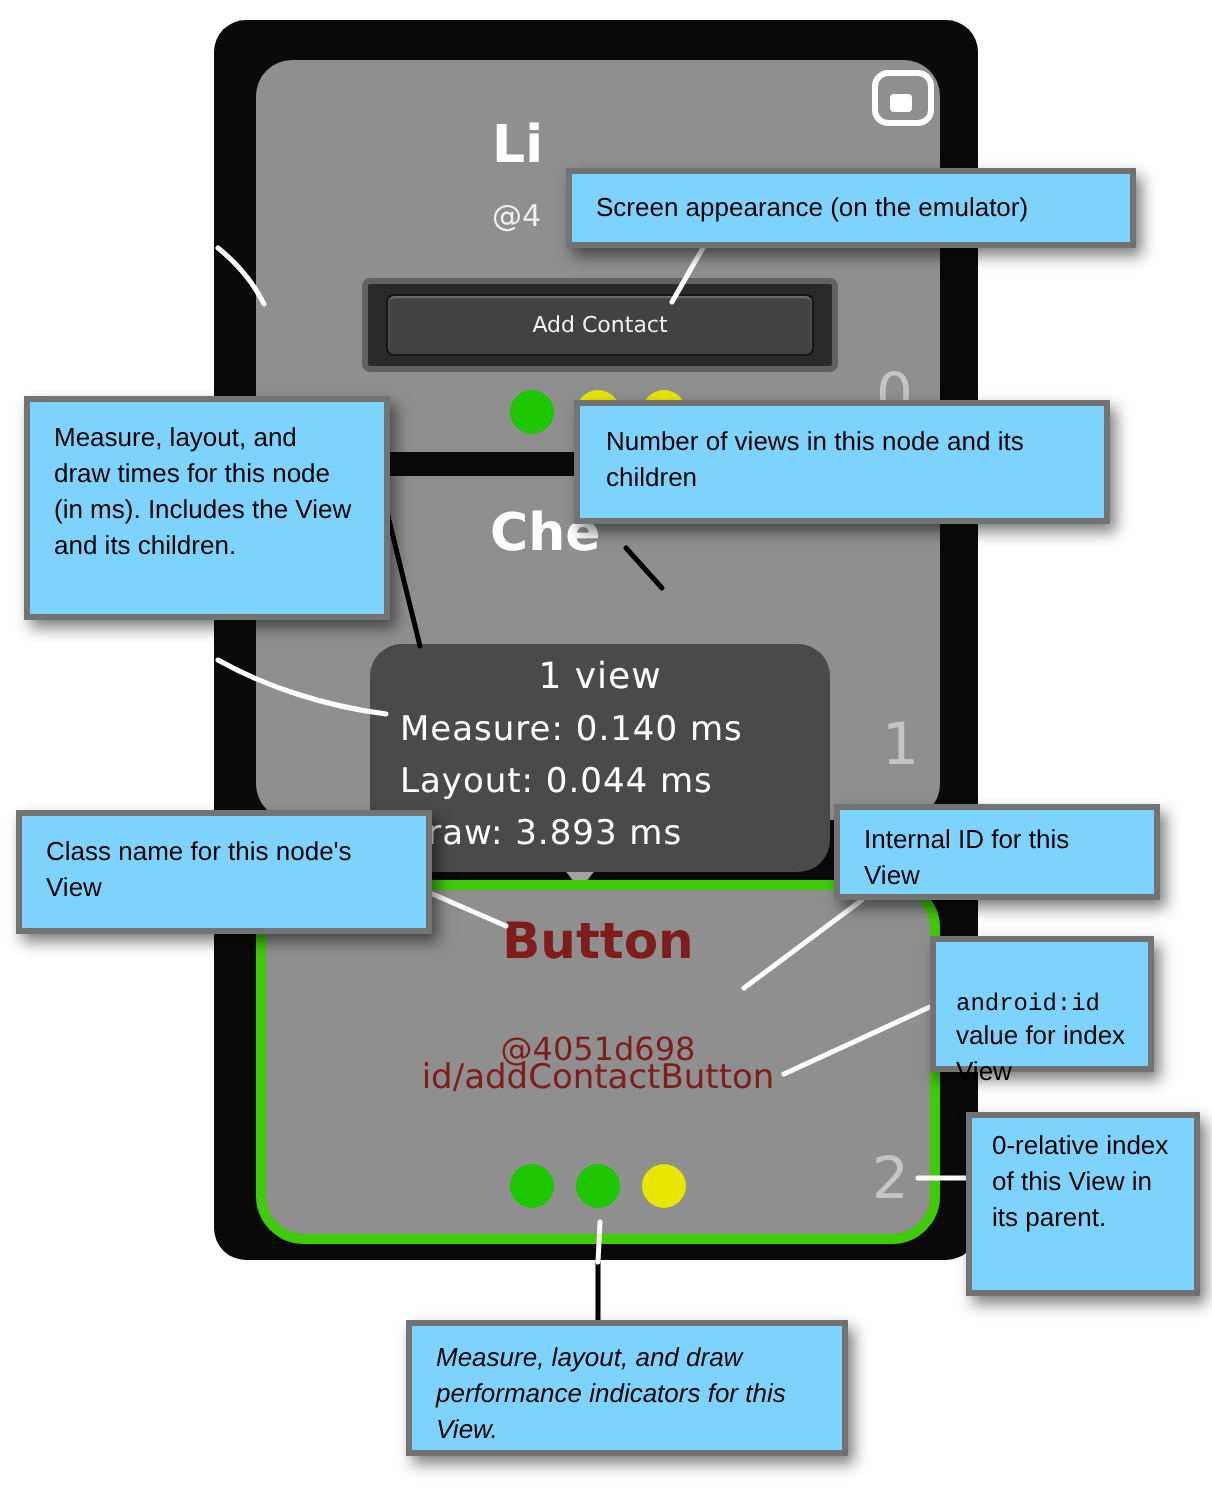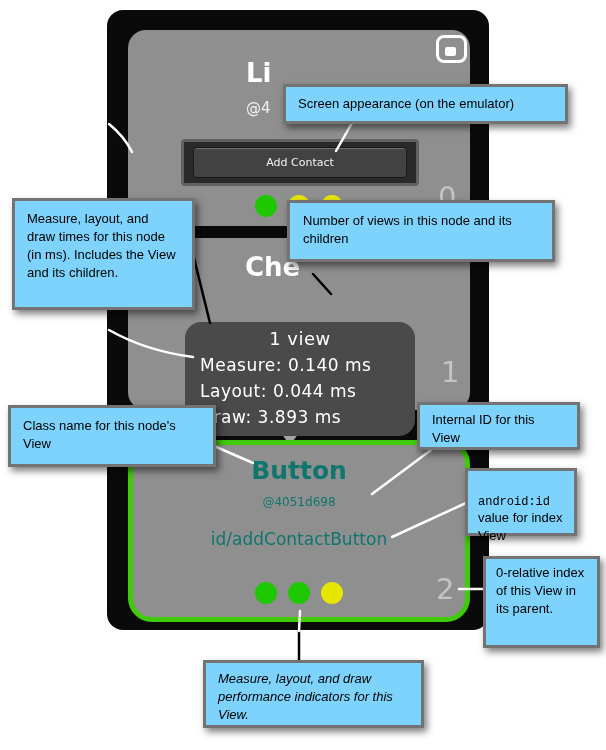--- a/index.html
+++ b/index.html
@@ -49,24 +49,24 @@
   .connector { position:absolute; left:271px; top:420px; width:0; height:0;
                border-left:19px solid transparent; border-right:19px solid transparent;
                border-top:25px solid #a3a3a3; z-index:2; }
 
   .tooltip { position:absolute; left:185px; top:286px; width:230px; height:114px;
              background:var(--tooltip-gray,#4a4a4a); border-radius:16px; z-index:4;
              color:#fff; font-family:"DejaVu Sans",sans-serif; letter-spacing:.5px;margin-top:36px; }
   .tt-head { text-align:center; font-size:18px; margin-top:6px; height:24px; }
   .tt-line { margin-left:15px; font-size:17px; line-height:26px; }
 
-  .cx { position:absolute; left:128px; width:342px; text-align:center; z-index:3; color:#0f766e;
+  .cx { position:absolute; left:128px; width:342px; text-align:center; z-index:3; color:#7f1d1d;
         font-family:"DejaVu Sans",sans-serif; }
   .sel-class { top:456px; font-size:25px; font-weight:bold; }
-  .sel-id { top:495px; font-size:12px; }
+  .sel-id { top:515px; font-size:16px; }
   .sel-aid { top:529px; font-size:17px; }
 
   .lines { position:absolute; left:0; top:0; z-index:6; pointer-events:none; }
   .lines line, .lines path { stroke-width:2.5; stroke-linecap:round; fill:none; }
 
   .callout { position:absolute; background:#7dd3fc; border:3px solid #737373;
              box-shadow:3px 4px 7px rgba(0,0,0,.5); color:#000;
              font:13px/1.38 "Liberation Sans",sans-serif; z-index:8; }
   .c1 { left:283px; top:84px;  width:285px; height:40px; display:flex; align-items:center; padding:0 12px; }
   .c2 { left:12px;  top:198px; width:183px; height:112px; padding:9px 12px; }

